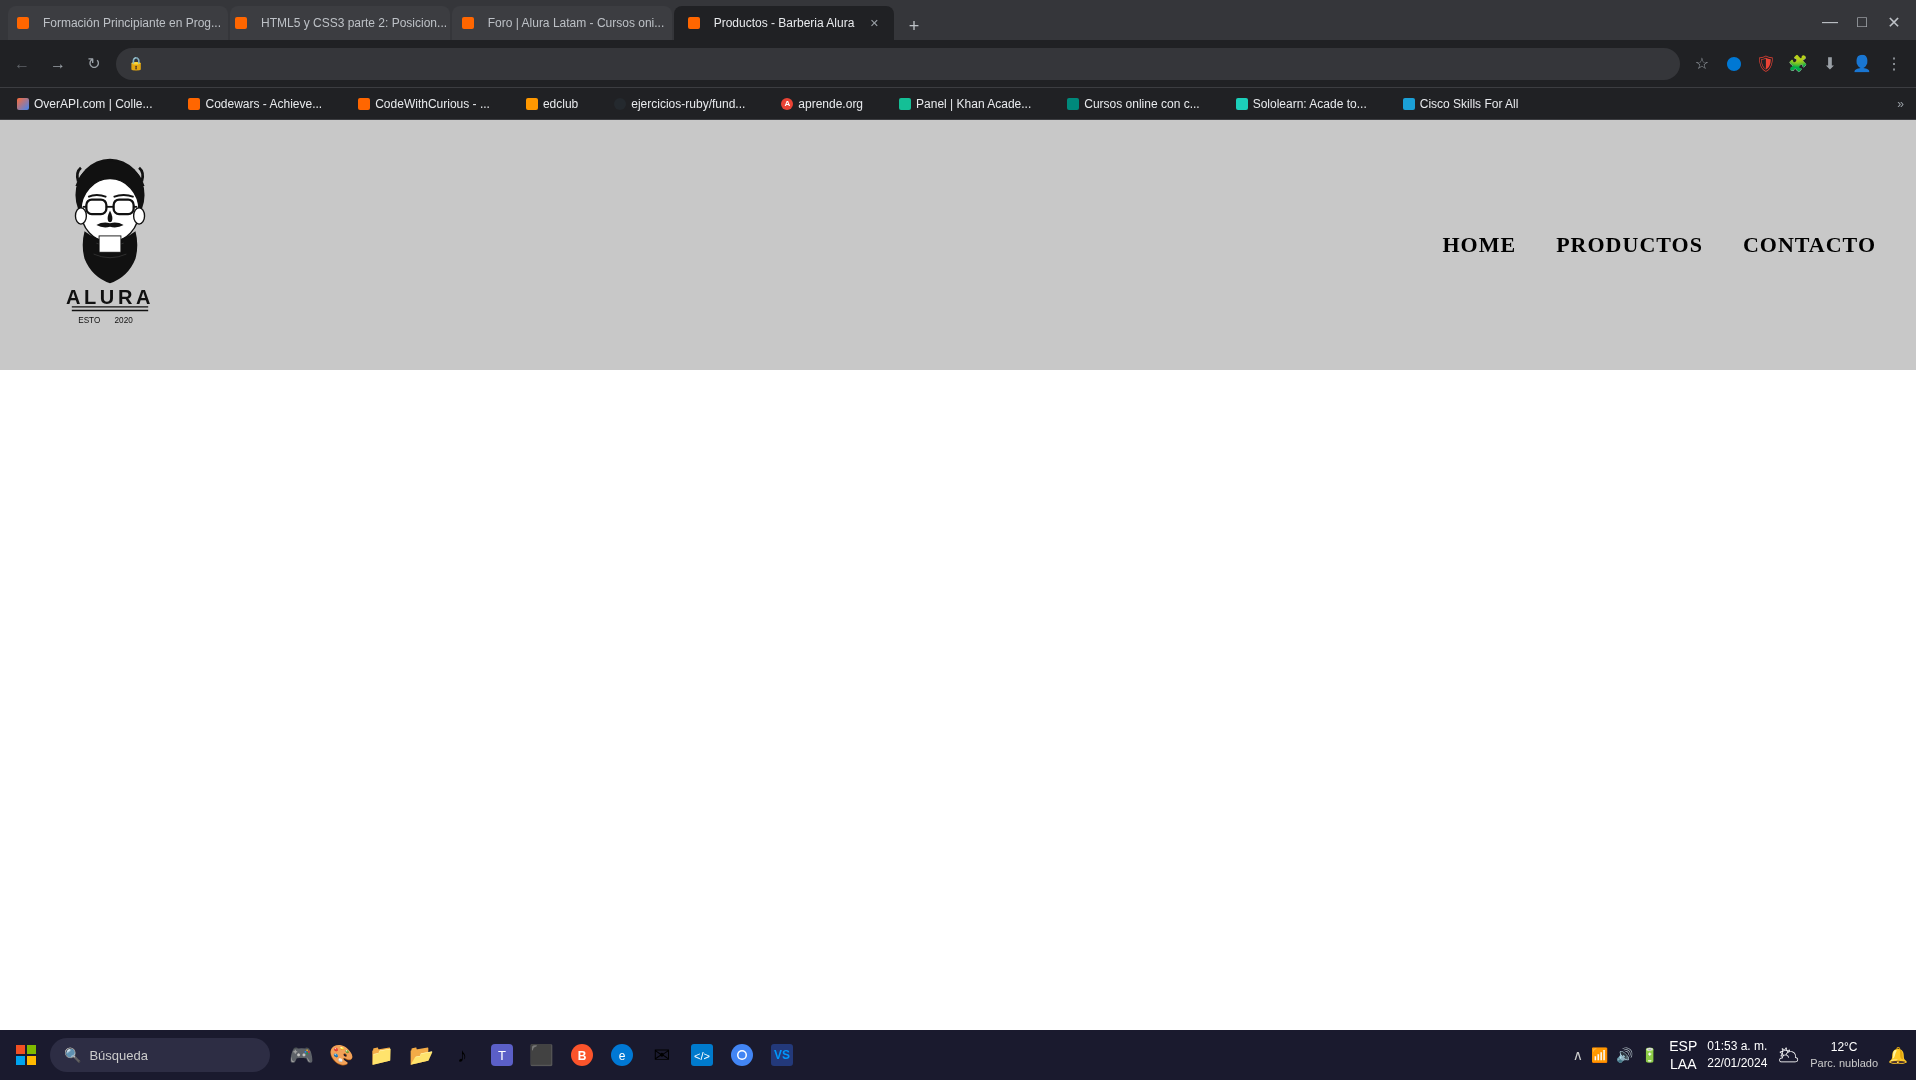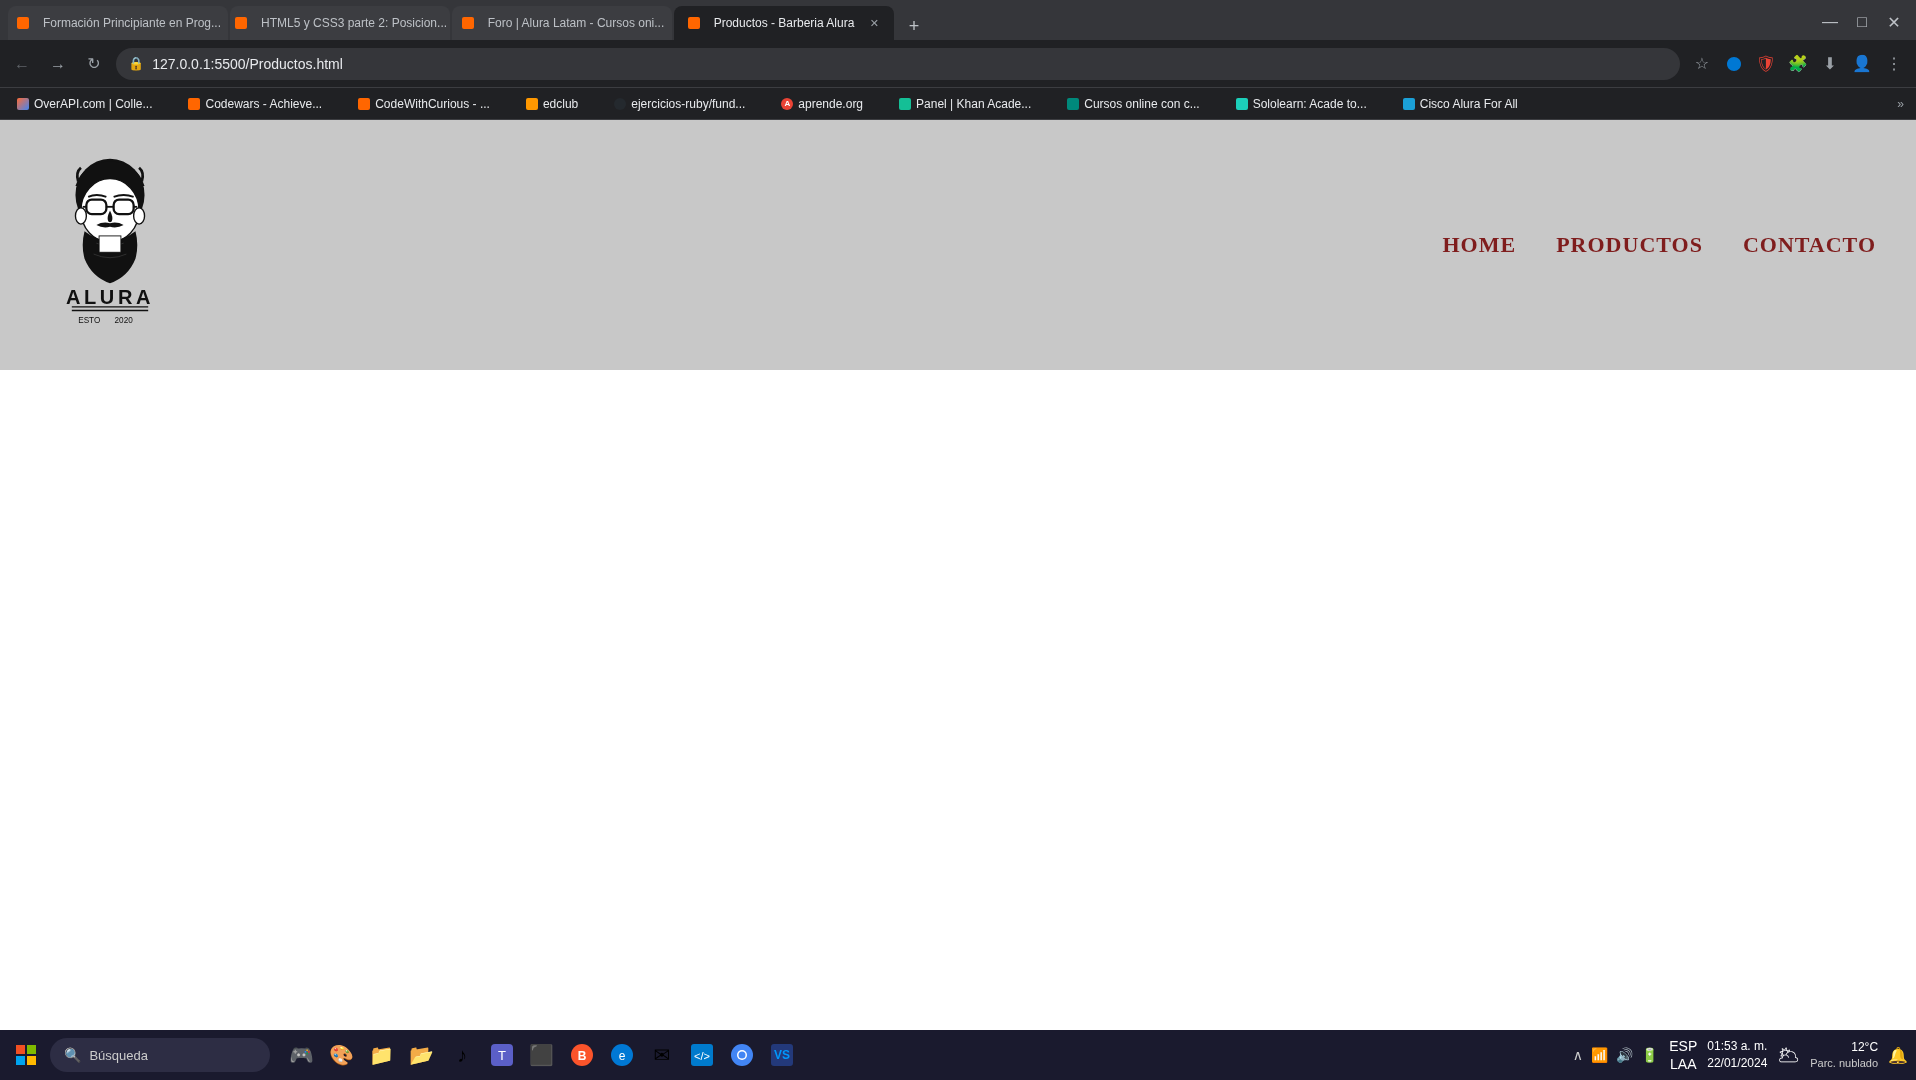--- a/index.html
+++ b/index.html
@@ -239,21 +239,21 @@
     .site-nav {
       margin-left: auto;
       display: flex;
       gap: 40px;
       align-items: center;
     }
     .nav-link {
       font-family: 'Georgia', serif;
       font-size: 22px;
       font-weight: bold;
-      color: #7f1d1d;
+      color: #000000;
       text-decoration: none;
       letter-spacing: 1px;
       cursor: pointer;
     }
 
     
     .site-main {
       flex: 1;
       background: #fff;
       min-height: 400px;
@@ -402,21 +402,20 @@
       <button class="tab-bar-btn">✕</button>
     </div>
   </div>
 
   <div class="address-bar">
     <button class="nav-btn disabled">←</button>
     <button class="nav-btn">→</button>
     <button class="nav-btn">↻</button>
     <div class="address-input-wrap">
       <span class="lock-icon">🔒</span>
-      <span class="address-text">127.0.0.1:5500/Productos.html</span>
     </div>
     <div class="address-bar-right">
       <button class="addr-btn">☆</button>
       <button class="addr-btn">
         <svg width="18" height="18" viewBox="0 0 18 18" fill="none">
           <path d="M9 2C5.1 2 2 5.1 2 9s3.1 7 7 7 7-3.1 7-7-3.1-7-7-7z" fill="#0078d4"></path>
         </svg>
       </button>
       <button class="addr-btn" style="color:#ea4335;">🛡</button>
       <button class="addr-btn">🧩</button>
@@ -478,21 +477,21 @@
     <div class="bookmark-item">
       <div class="bookmark-favicon">
         <div style="width:12px;height:12px;background:#1ccfba;border-radius:2px;"></div>
       </div>
       <span>Sololearn: Acade to...</span>
     </div>
     <div class="bookmark-item">
       <div class="bookmark-favicon">
         <div style="width:12px;height:12px;background:#1ba0d7;border-radius:2px;"></div>
       </div>
-      <span>Cisco Alura For All</span>
+      <span>Cisco Skills For All</span>
     </div>
     <span class="bookmarks-more">»</span>
   </div>
 
   <div class="website-content">
 
     <div class="site-header">
 
       <div class="site-logo">
         <svg class="logo-svg" viewBox="0 0 140 220" xmlns="http://www.w3.org/2000/svg">
@@ -629,21 +628,21 @@
 
       <div class="taskbar-clock">
         <div>01:53 a. m.</div>
         <div>22/01/2024</div>
       </div>
 
       <div class="taskbar-weather">
         <span style="font-size:18px;">🌥</span>
       </div>
 
-      <div style="color:#ccc; font-size:12px; text-align:right; line-height:1.4;">
+      <div style="color:#ccc; font-size:12px; text-align:center; line-height:1.4;">
         <div style="color:#fff;">12°C</div>
         <div style="font-size:11px;">Parc. nublado</div>
       </div>
 
       <span class="taskbar-sys-icon" style="font-size:16px;">🔔</span>
     </div>
 
   </div>
 
 </div>

